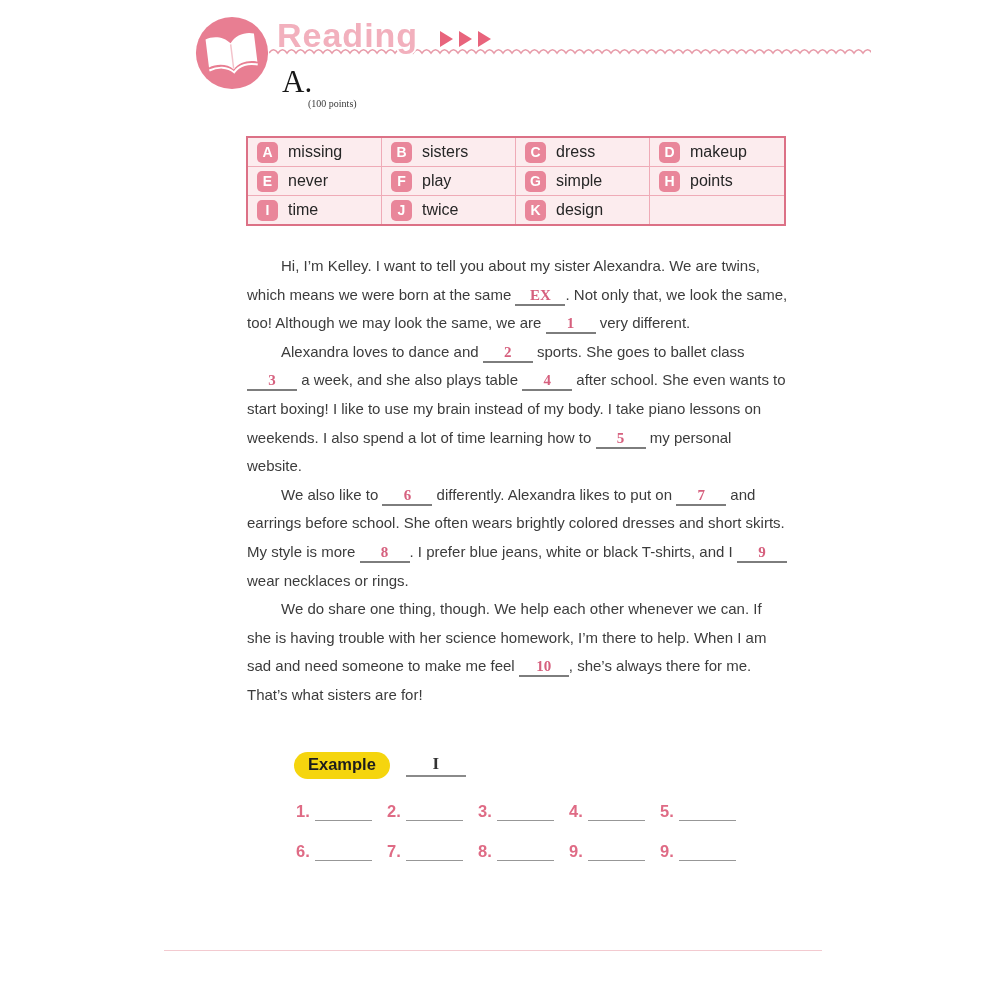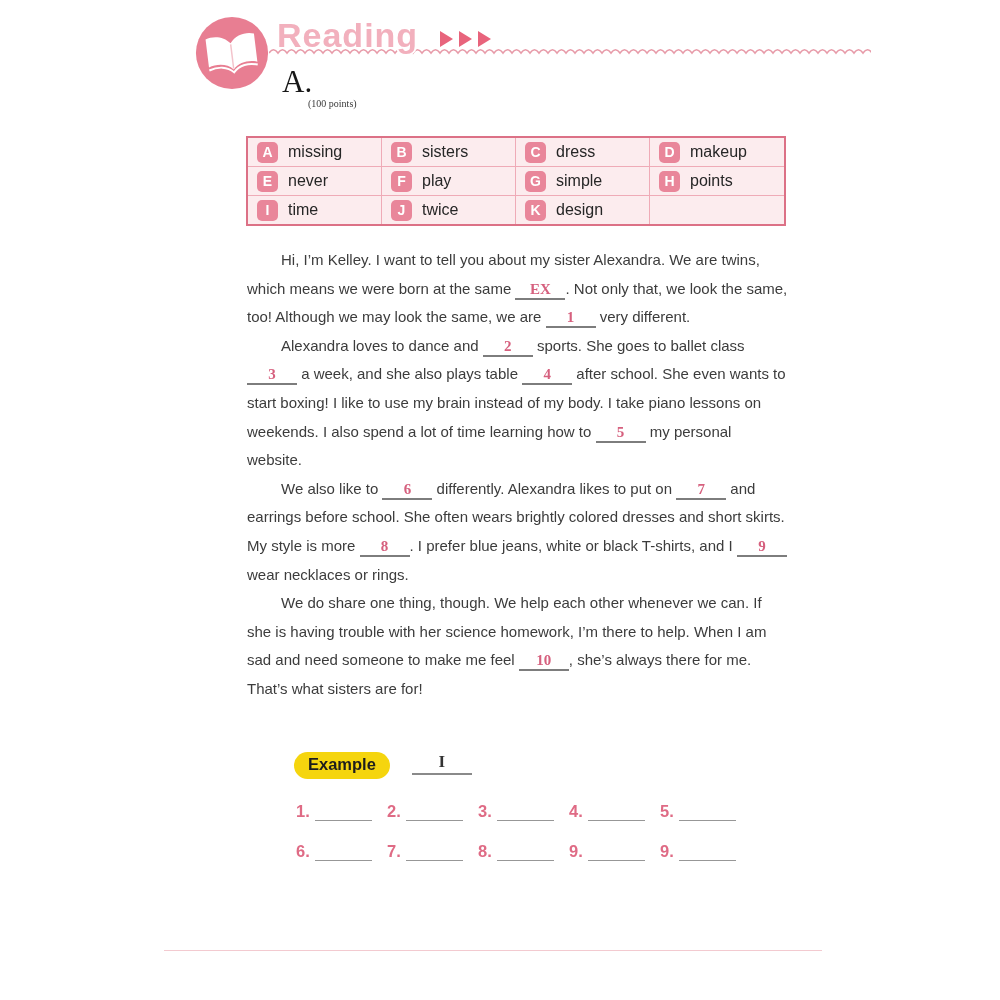--- a/index.html
+++ b/index.html
@@ -31,29 +31,29 @@
   .wb-cell{height:28px;border-right:1px solid #efabb7;border-bottom:1px solid #efabb7;
         display:flex;align-items:center;padding-left:9px;gap:10px;}
   .wb-cell:nth-child(4n){border-right:none;}
   .wb-cell:nth-child(n+9){border-bottom:none;}
   .wb-badge{width:21px;height:21px;background:#e9869a;border-radius:5px;color:#fff;
         font-weight:bold;font-size:14px;display:flex;align-items:center;justify-content:center;
         flex:0 0 21px;}
   .wb-word{font-size:16px;color:#262626;}
 
   
-  .story{position:absolute;left:231px;top:246px;width:541px;font-size:15px;
+  .story{position:absolute;left:231px;top:252px;width:541px;font-size:15px;
         line-height:28.6px;color:#3c3c3c;}
   .story p{margin:0;text-indent:34px;}
   .blank{display:inline-block;min-width:44px;padding:0 3px;border-bottom:2px solid #7d7d7d;
         text-align:center;font-family:"Liberation Serif",serif;font-weight:bold;font-size:15px;
         color:#d6607e;line-height:17px;text-indent:0;}
 
   
-  .example-row{position:absolute;left:278px;top:752px;display:flex;align-items:flex-start;gap:22px;}
+  .example-row{position:absolute;left:278px;top:752px;display:flex;align-items:center;gap:16px;}
   .example-pill{background:#f5d50e;border-radius:15px;padding:3px 14px 5px;font-weight:bold;
         font-size:16.5px;color:#1d1d1d;}
   .example-answer{width:60px;border-bottom:2px solid #8a8a8a;text-align:center;
         font-family:"Liberation Serif",serif;font-weight:bold;font-size:17px;color:#333;
         padding-bottom:1px;}
   .answer-row{position:absolute;left:280px;display:flex;}
   .answer-row.r1{top:802px;}
   .answer-row.r2{top:842px;}
   .ans-item{display:flex;align-items:flex-end;width:91px;}
   .ans-num{font-weight:bold;font-size:16.5px;color:#df6b85;margin-right:5px;}

